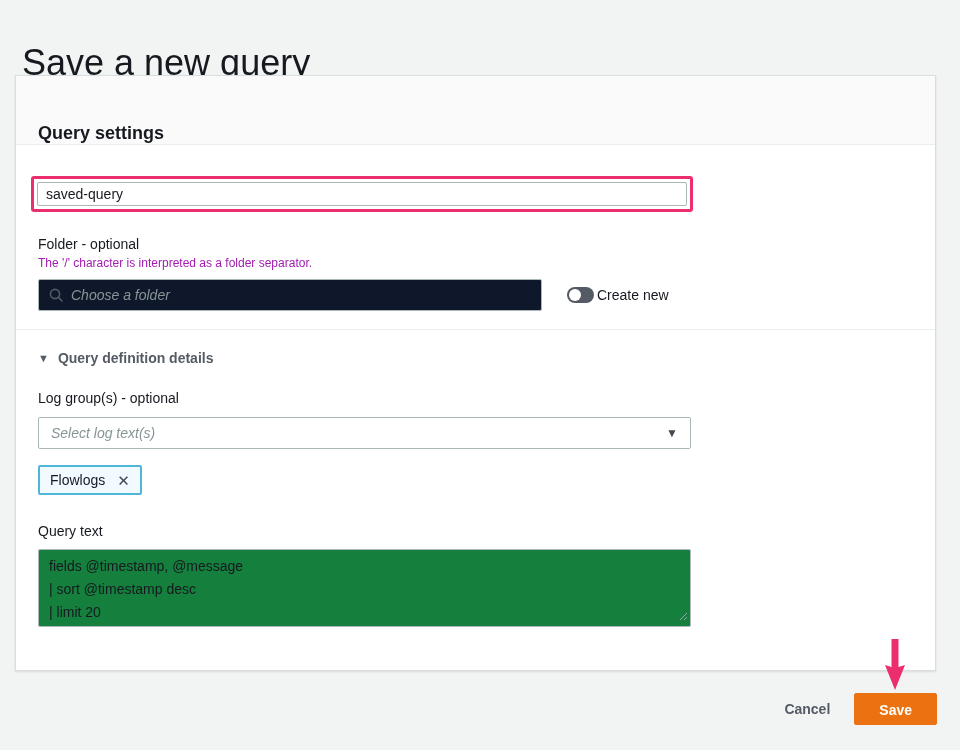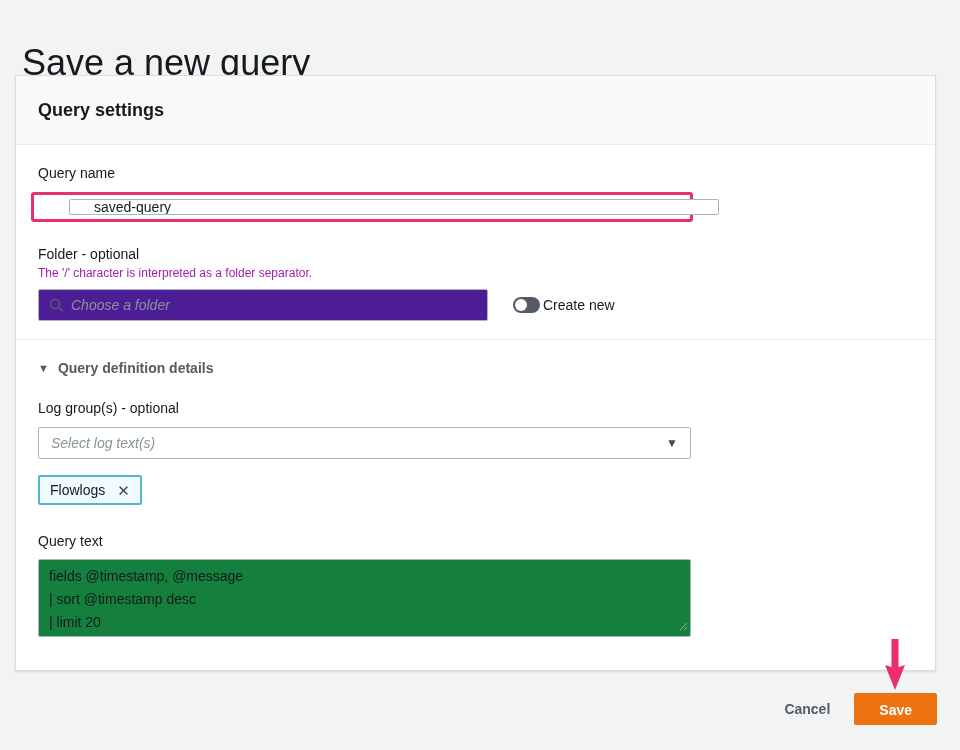--- a/index.html
+++ b/index.html
@@ -21,53 +21,53 @@
     background: #ffffff;
     border: 1px solid #d9dddd;
     box-shadow: 0 1px 2px rgba(0,0,0,0.10);
     box-sizing: border-box;
     overflow: hidden;
   }
   .card-header {
     height: 69px;
     background: #fafafa;
     border-bottom: 1px solid #eaeded;
-    display: flex; align-items: center;
+    display: flex; align-items: flex-end;
     padding: 0 22px;
     font-size: 18px; font-weight: 700; color: #16191f;
     box-sizing: border-box;
   }
   .card-body { padding: 20px 22px 25px 22px; }
 
   .field-label { font-size: 14px; color: #16191f; line-height: 16px; }
   .field-desc { font-size: 12px; color: #a21caf; line-height: 14px; margin-top: 4px; }
 
   
   .annotation-box {
     margin: 11px 0 0 -7px;
     width: 662px;
     border: 3px solid #eb2f6e;
     border-radius: 3px;
     padding: 3px;
     box-sizing: border-box;
   }
   .text-input {
-    width: 100%; height: 16px;
+    width: 100%; height: 24px;
     border: 1px solid #aab7b8; border-radius: 2px;
     font-family: "Liberation Sans", sans-serif;
     font-size: 14px; color: #16191f;
-    padding: 0 24px; box-sizing: border-box;
-    outline: none; background: #fff; margin-left: 32px;
+    padding: 0 8px; box-sizing: border-box;
+    outline: none; background: #fff;
   }
 
   .folder-row { display: flex; align-items: center; margin-top: 9px; }
   .search-box {
-    width: 450px; height: 32px;
-    border: 1px solid #aab7b8; border-radius: 2px;
-    background: #4c1d95;
+    width: 504px; height: 32px;
+    border: 1px solid #aab7b8; border-radius: 2px;
+    background: #0f172a;
     display: flex; align-items: center;
     padding: 0 10px; box-sizing: border-box;
   }
   .search-box .placeholder, .select-box .placeholder {
     font-style: italic; color: #879596; font-size: 14px;
   }
   .search-icon { display: inline-flex; margin-right: 8px; }
 
   .toggle {
     width: 27px; height: 16px; border-radius: 8px;
@@ -162,21 +162,20 @@
 <body>
 
 <h1 class="page-title">Save a new query</h1>
 
 <div class="card">
   <div class="card-header">
     <span>Query settings</span>
   </div>
   <div class="card-body">
 
-    <div class="field-label">Query name</div>
     <div class="annotation-box">
       <input class="text-input" type="text" value="saved-query" style="">
     </div>
 
     <div class="field-label mt-24">Folder - optional</div>
     <div class="field-desc">The '/' character is interpreted as a folder separator.</div>
     <div class="folder-row">
       <div class="search-box">
         <span class="search-icon">
           <svg width="14" height="14" viewBox="0 0 14 14">

